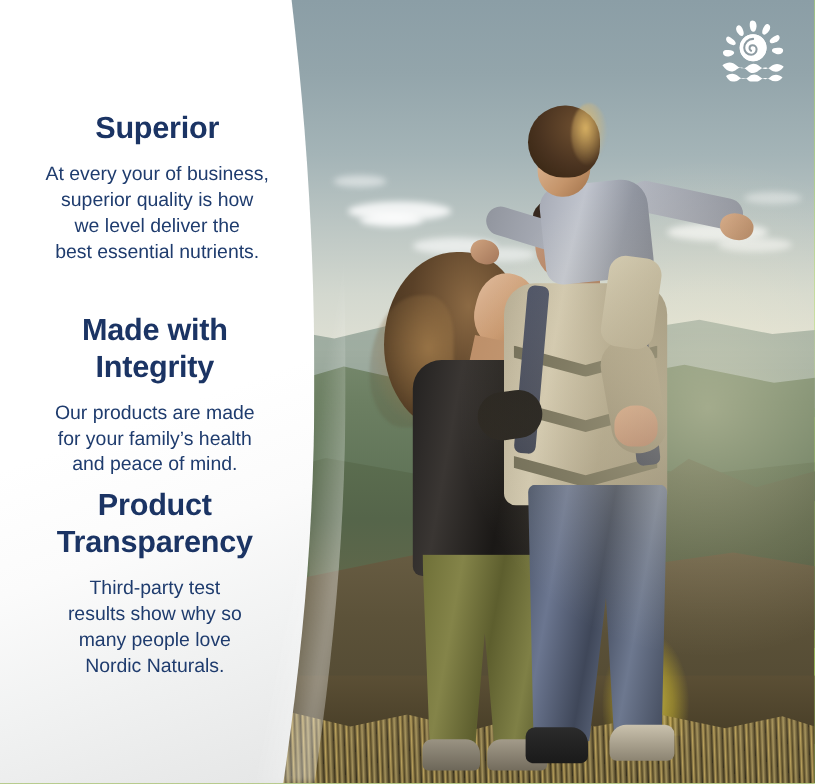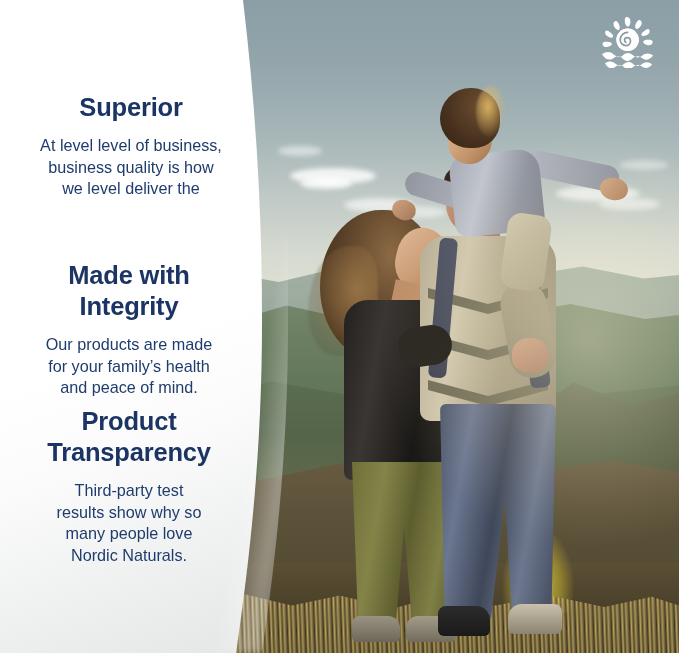--- a/index.html
+++ b/index.html
@@ -533,23 +533,24 @@
   <div id="panel"></div>
   <div id="panel-edge-glow"></div>
 
   <div id="panel-content">
 
     <div class="block" id="block-superior">
       <h2>
         <span>Superior</span><br>
       </h2>
       <p>
-        <span>At level level of business,</span><br>
-        <span>business quality is how</span><br>
+        <span>At every your of business,</span><br>
+        <span>superior quality is how</span><br>
         <span>we level deliver the</span><br>
+        <span>best essential nutrients.</span>
       </p>
     </div>
 
     <div class="block" id="block-transparency">
       <h2>
         <span>Product</span><br>
         <span>Transparency</span>
       </h2>
       <p>
         <span>Third-party test</span><br>

